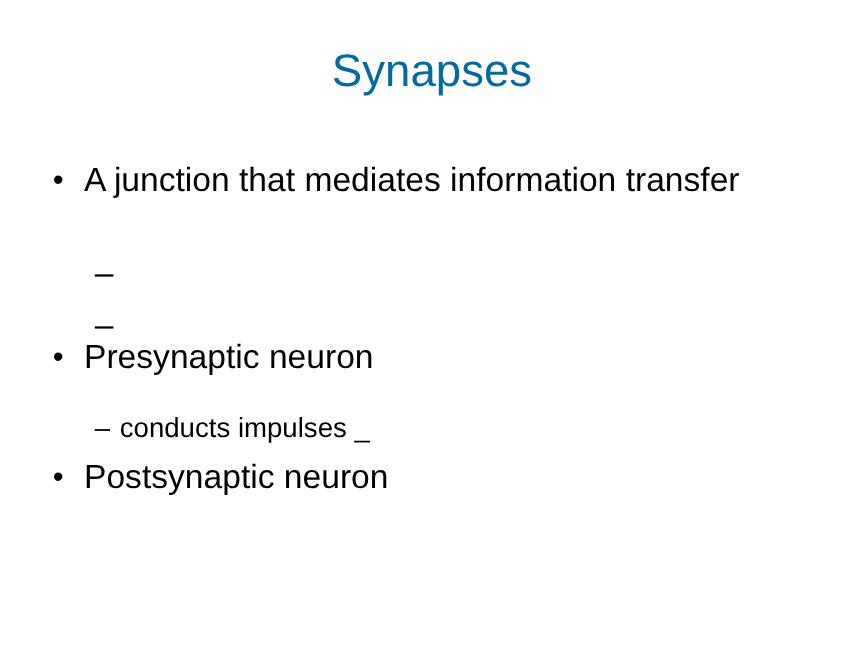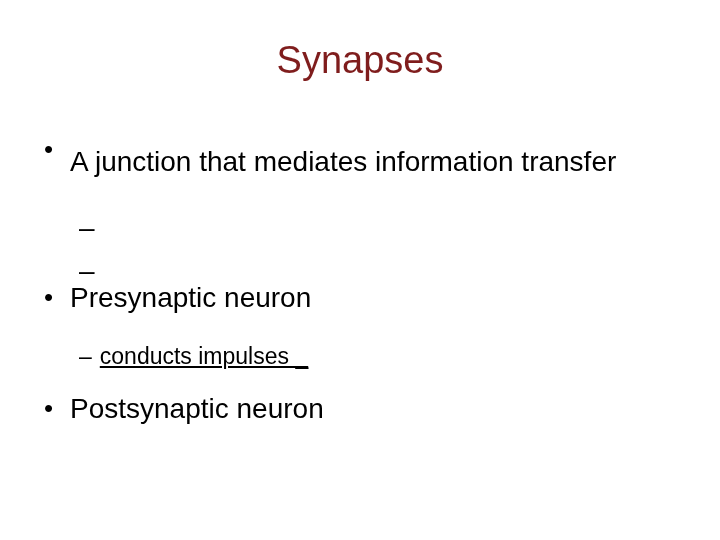--- a/index.html
+++ b/index.html
@@ -19,21 +19,21 @@
   .title {
     position: absolute;
     top: 38px;
     left: 0;
     width: 720px;
     margin: 0;
     text-align: center;
     font-size: 38px;
     line-height: 44px;
     font-weight: 400;
-    color: #7f1d1d;
+    color: #0369a1;
   }
   .row {
     position: absolute;
     white-space: nowrap;
   }
   .lvl1 {
     left: 44px;
     font-size: 28px;
     line-height: 37px;
   }
@@ -43,48 +43,46 @@
     font-size: 26px;
     vertical-align: top;
   }
   .lvl1 .txt {
     display: inline-block;
     vertical-align: top;
     white-space: nowrap;
   }
   .lvl1 .txt .line {
     display: block;
-    margin-top: 12px;
   }
   .lvl2 {
     left: 79px;
     font-size: 28px;
     line-height: 37px;
   }
   .lvl2 .marker {
     display: inline-block;
     vertical-align: top;
   }
   .lvl2-small {
     left: 79px;
     font-size: 23px;
     line-height: 30px;
-    text-decoration: underline;
   }
   .lvl2-small .marker {
     display: inline-block;
     margin-right: 8px;
     vertical-align: top;
   }
   .row-a { top: 131px; }
   .row-b { top: 209px; }
   .row-c { top: 252px; }
   .row-d { top: 279px; }
   .row-e { top: 341px; }
-  .row-f { top: 379px; margin-top: 11px; }
+  .row-f { top: 379px; }
   .row-g { top: 428px; }
 </style>
 </head>
 <body>
 
 <div class="slide">
 
   <h1 class="title">Synapses</h1>
 
   <div class="row lvl1 row-a">

